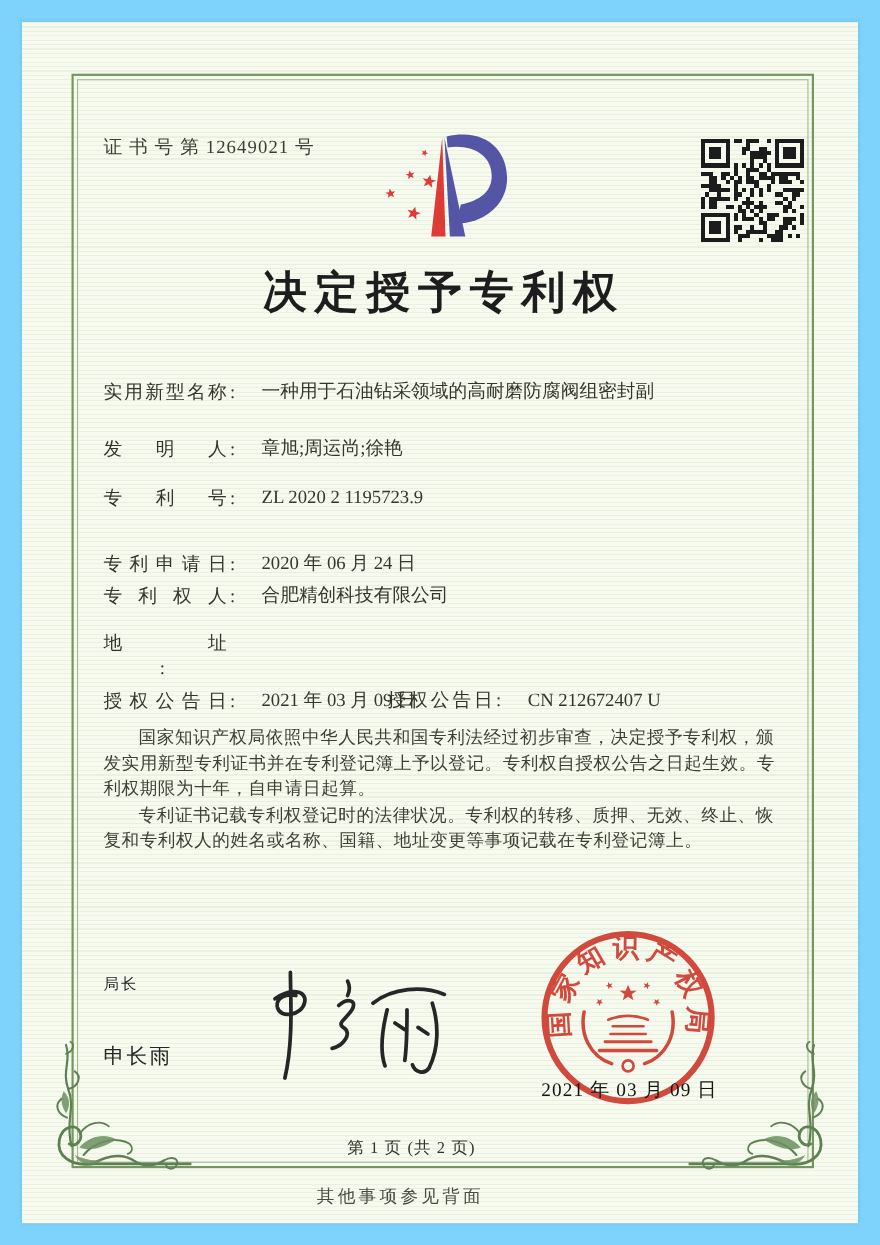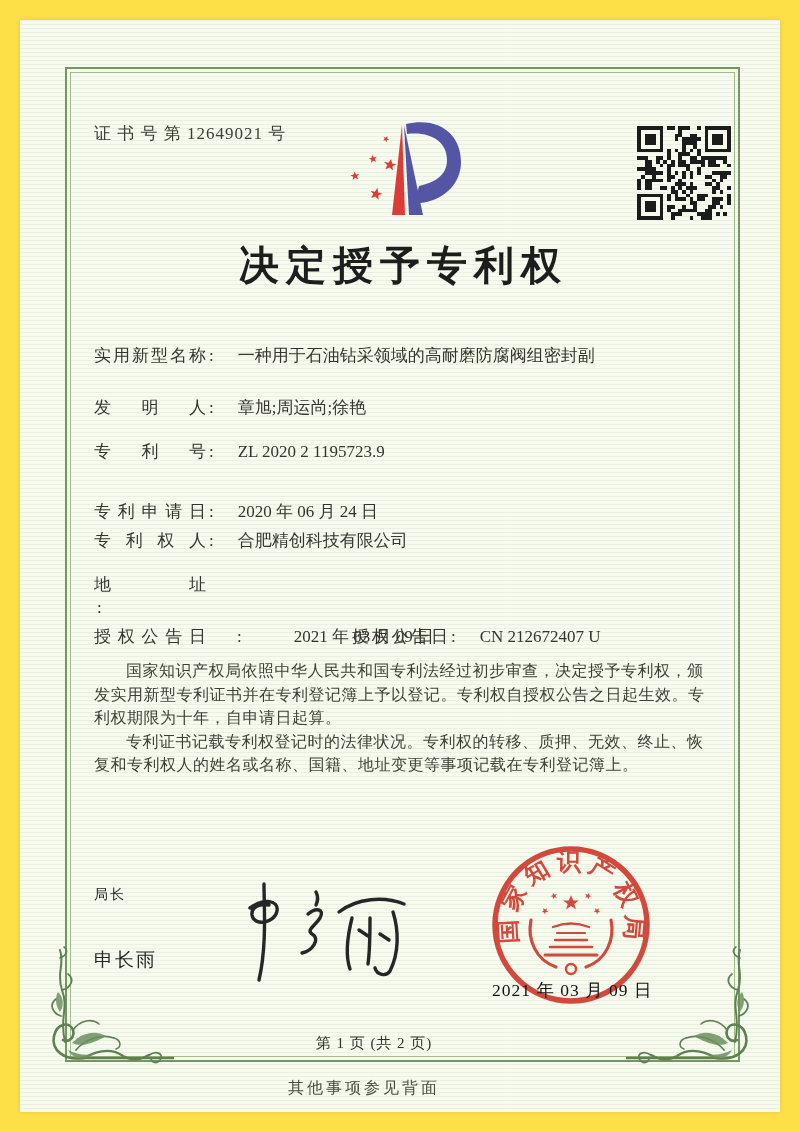--- a/index.html
+++ b/index.html
@@ -1,30 +1,30 @@
 <!DOCTYPE html>
 <html><head>
 <meta charset="utf-8">
 <style>
   html,body{margin:0;padding:0;background:#ffffff;}
-  .page{position:relative;width:800px;height:1132px;background:#fde047;overflow:hidden;
+  .page{position:relative;width:800px;height:1132px;background:#7dd3fc;overflow:hidden;
         font-family:"Liberation Serif","DejaVu Serif",serif;color:#35352e;}
   .paper{position:absolute;left:20px;top:20px;width:760px;height:1092px;
          background:#f7faef;
          background-image:repeating-linear-gradient(180deg,rgba(150,180,120,0.13) 0 1px,rgba(255,255,255,0) 1px 4px);
          box-shadow:0 0 4px rgba(0,0,0,0.12);}
   .frame-outer{position:absolute;left:65px;top:67px;width:671px;height:991px;border:2px solid #74975f;}
   .frame-inner{position:absolute;left:70px;top:72px;width:663px;height:983px;border:1px solid #a3ba8e;}
   .cert-no{position:absolute;left:94px;top:122px;font-size:17px;letter-spacing:1px;color:#3c3c34;}
   .logo{position:absolute;left:343px;top:116px;width:122px;height:104px;}
   .qr{position:absolute;left:637px;top:126px;width:94px;height:94px;}
   .title{position:absolute;left:0;right:0;top:238px;text-align:center;font-size:40px;
          font-weight:600;letter-spacing:7px;padding-left:7px;color:#1d1d1d;}
   .fields{position:absolute;left:94px;top:344px;width:620px;font-size:17px;}
-  .frow{position:absolute;left:0;display:flex;align-items:flex-start;line-height:23px;}
+  .frow{position:absolute;left:0;display:flex;align-items:center;line-height:23px;}
   .flabel{flex:none;width:112px;text-align:justify;text-align-last:justify;}
   .flabel.small{width:96px;}
   .fcolon{flex:none;padding:0 8px 0 3px;}
   .fvalue{flex:none;max-width:470px;line-height:24px;margin-left:16px;}
   .grant-group2{position:absolute;left:258px;top:0;display:flex;}
   .paras{position:absolute;left:94px;top:659px;width:620px;font-size:16px;line-height:23.5px;
          letter-spacing:0.5px;color:#3f3f36;}
   .paras p{margin:0;text-indent:2em;}
   .signoff-title{position:absolute;left:94px;top:886px;font-family:Liberation Serif, serif;
          font-size:14px;letter-spacing:2px;color:#262626;}
@@ -346,21 +346,21 @@
     </div>
     <div class="frow" style="top:185px;">
       <span class="flabel">专利权人</span>
       <span class="fcolon">:</span>
       <span class="fvalue">合肥精创科技有限公司</span>
     </div>
     <div class="frow" style="top:229px;flex-direction:column;">
       <span class="flabel">地址</span>
       <span class="fcolon">:</span>
     </div>
-    <div class="frow" style="top:281px;width:620px;gap:28px;">
+    <div class="frow" style="top:281px;width:620px;">
       <span class="flabel">授权公告日</span>
       <span class="fcolon">:</span>
       <span class="fvalue">2021 年 03 月 09 日</span>
       <span class="grant-group2">
         <span class="flabel small">授权公告日</span>
         <span class="fcolon">:</span>
         <span class="fvalue">CN 212672407 U</span>
       </span>
     </div>
   </div>

